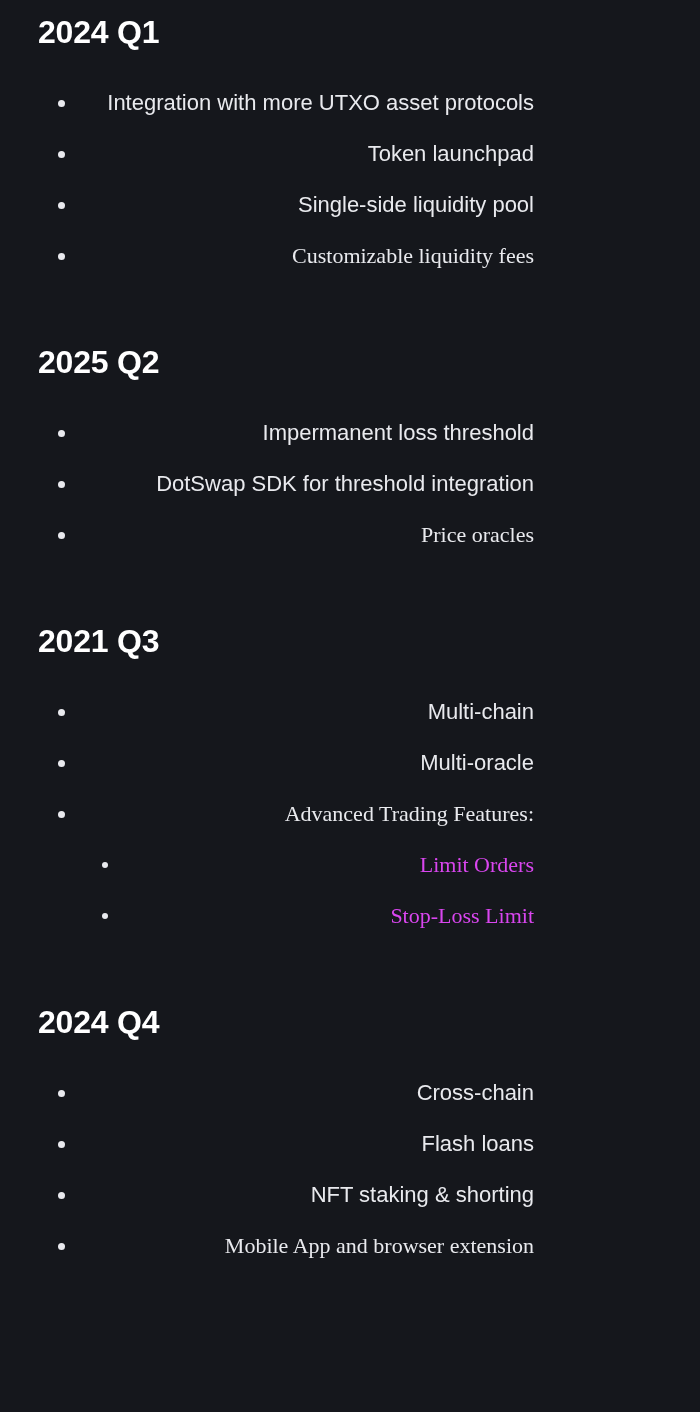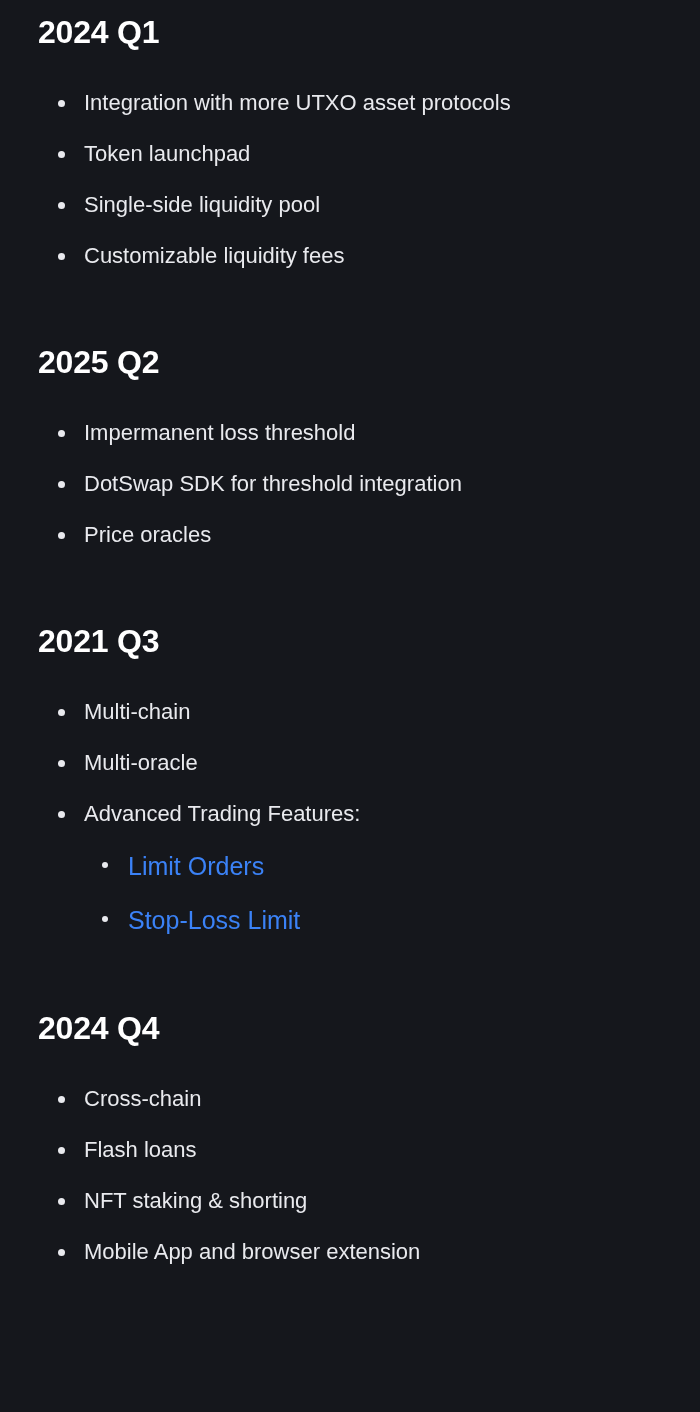--- a/index.html
+++ b/index.html
@@ -36,31 +36,33 @@
     padding-top: 16px;
   }
   .section + .section .section-heading {
     padding-top: 79px;
   }
   ul.bullets {
     list-style: none;
     margin: 0;
     padding: 0;
     padding-top: 44px;
+    text-align: right;
   }
   ul.bullets > li {
     position: relative;
     color: #e9eaee;
     font-size: 22px;
     line-height: 1.0;
     padding-left: 46px;
     margin-bottom: 29px;
   }
   ul.bullets > li:last-child {
     margin-bottom: 0;
+    font-family: Liberation Serif, serif;
   }
   .bullet-dot {
     position: absolute;
     left: 20px;
     top: 8px;
     width: 7px;
     height: 7px;
     border-radius: 50%;
     background: #e9eaee;
     display: block;
@@ -69,22 +71,22 @@
     display: block;
   }
   ul.subbullets {
     list-style: none;
     margin: 0;
     padding: 0;
     padding-top: 29px;
   }
   ul.subbullets > li {
     position: relative;
-    color: #3b82f6;
-    font-size: 25px;
+    color: #d946ef;
+    font-size: 22px;
     line-height: 1.0;
     padding-left: 44px;
     margin-bottom: 29px;
   }
   ul.subbullets > li:last-child {
     margin-bottom: 0;
   }
   .subbullet-dot {
     position: absolute;
     left: 18px;

